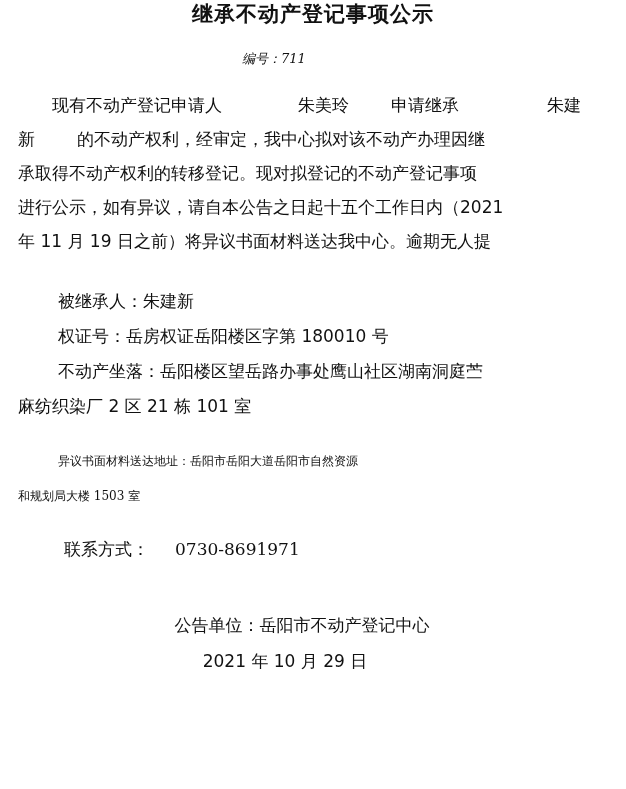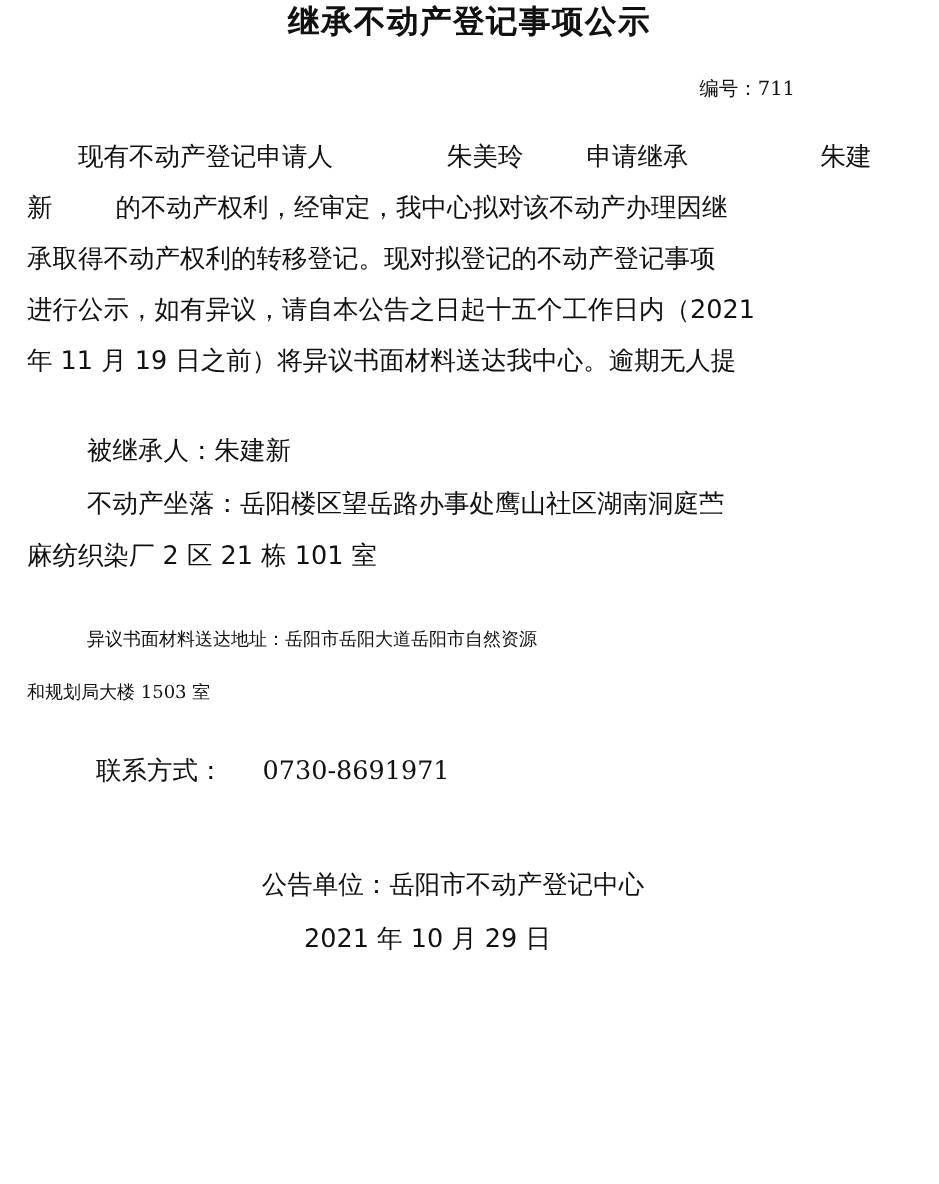--- a/index.html
+++ b/index.html
@@ -24,25 +24,26 @@
   }
   .doc-title {
     text-align: center;
     font-size: 21px;
     font-weight: bold;
     letter-spacing: 1px;
     margin-bottom: 0;
     font-family: "DejaVu Sans", "Liberation Sans", sans-serif;
   }
   .doc-number {
-    text-align: right;
+    text-align: center;
     font-size: 13px;
     margin-top: 22px;
     padding-right: 78px;
     font-family: "DejaVu Sans", "Liberation Sans", sans-serif;
+    font-style: italic;
   }
   .body-block {
     margin-top: 20px;
     font-size: 17px;
     line-height: 34px;
     text-align: justify;
     font-family: "DejaVu Sans", "Liberation Sans", sans-serif;
   }
   .para-indent {
     text-indent: 2em;
@@ -125,20 +126,25 @@
   </div>
 
   <div class="fields">
 
     <div class="field-block">
       <div class="field-line">
         <span>被继承人：</span><span>朱建新</span>
       </div>
     </div>
 
+    <div class="field-block">
+      <div class="field-line">
+        <span>权证号：</span><span>岳房权证岳阳楼区字第 180010 号</span>
+      </div>
+    </div>
 
     <div class="field-block">
       <div class="field-line">
         <span>不动产坐落：</span><span>岳阳楼区望岳路办事处鹰山社区湖南洞庭苎</span>
       </div>
       <div class="field-line cont">麻纺织染厂 2 区 21 栋 101 室</div>
     </div>
 
   </div>
 

